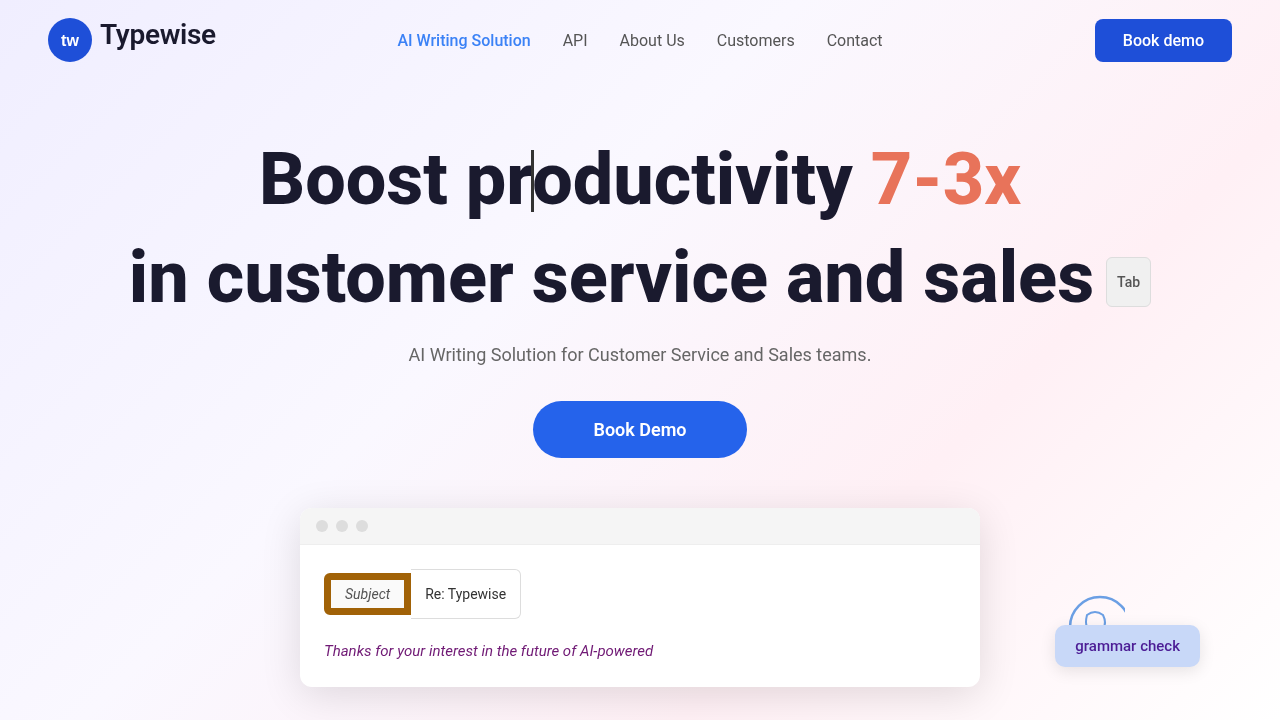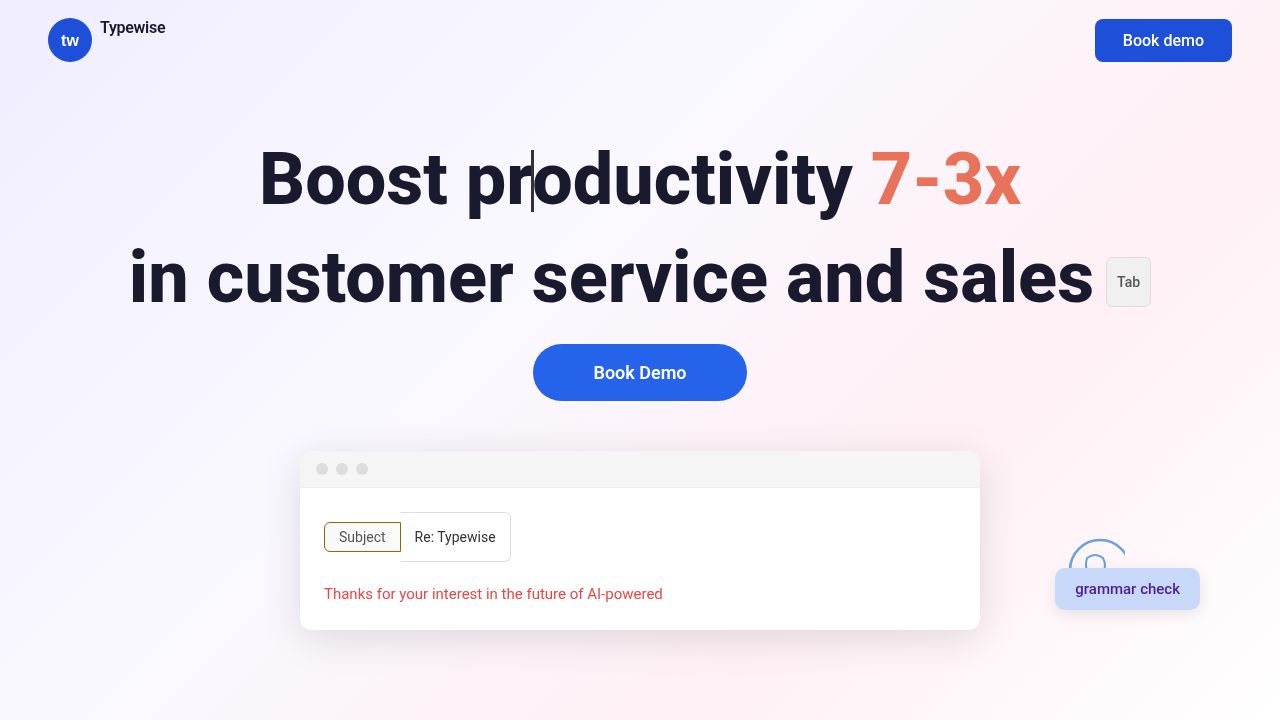--- a/index.html
+++ b/index.html
@@ -31,21 +31,21 @@
       gap: 8px;
       text-decoration: none;
     }
 
     .logo-icon {
       width: 44px;
       height: 44px;
     }
 
     .logo-text {
-      font-size: 16px;
+      font-size: 28px;
       font-weight: 600;
       color: #1a1a2e;
       letter-spacing: -0.3px;
     }
 
     .nav-links {
       display: flex;
       align-items: center;
       gap: 32px;
       position: absolute;
@@ -179,48 +179,50 @@
     }
 
     .subject-row {
       display: flex;
       align-items: center;
       margin-bottom: 20px;
       gap: 0;
     }
 
     .subject-label {
-      border: 1px solid #a16207;
+      border: 7px solid #a16207;
       border-radius: 6px 0 0 6px;
       padding: 6px 14px;
       font-size: 14px;
       color: #555;
       background: #fafafa;
+      font-style: italic;
     }
 
     .subject-value {
       border: 1px solid #ddd;
       border-left: none;
       border-radius: 0 6px 6px 0;
       padding: 16px 14px;
       font-size: 14px;
       color: #333;
       background: white;
     }
 
     .email-greeting {
       font-size: 16px;
       color: #333;
       margin-bottom: 8px;
     }
 
     .email-body {
       font-size: 15px;
-      color: #ef4444;
+      color: #701a75;
       line-height: 1.6;
+      font-style: italic;
     }
 
     
     .grammar-tooltip {
       position: absolute;
       right: 80px;
       bottom: 20px;
       background: #c8d8f8;
       border-radius: 10px;
       padding: 12px 20px;
@@ -256,32 +258,40 @@
 
 <nav>
   <a class="nav-logo" href="#">
     <svg class="logo-icon" viewBox="0 0 44 44" fill="none">
       <circle cx="22" cy="22" r="22" fill="#1e4fd8"></circle>
       <text x="22" y="28" text-anchor="middle" font-size="16" font-weight="800" fill="white" font-family="Arial">tw</text>
     </svg>
     <span class="logo-text">Typewise</span>
   </a>
 
+  <div class="nav-links">
+    <a class="nav-link active" href="#">AI Writing Solution</a>
+    <a class="nav-link" href="#">API</a>
+    <a class="nav-link" href="#">About Us</a>
+    <a class="nav-link" href="#">Customers</a>
+    <a class="nav-link" href="#">Contact</a>
+  </div>
 
   <a class="nav-book-btn" href="#">Book demo</a>
 </nav>
 
 <div class="hero">
   <h1 class="hero-title">
     <span>Boost pr</span><span class="cursor-line"></span><span>oductivity </span><span class="highlight">7-3x</span>
   </h1>
   <div class="hero-subtitle-row">
     <span class="hero-title-line2">in customer service and sales</span>
     <span class="tab-badge">Tab</span>
   </div>
+  <p class="hero-description">AI Writing Solution for Customer Service and Sales teams.</p>
   <a class="hero-cta" href="#">Book Demo</a>
 </div>
 
 <div class="demo-container">
   <div class="demo-window">
     <div class="demo-titlebar">
       <div class="dot"></div>
       <div class="dot"></div>
       <div class="dot"></div>
     </div>

